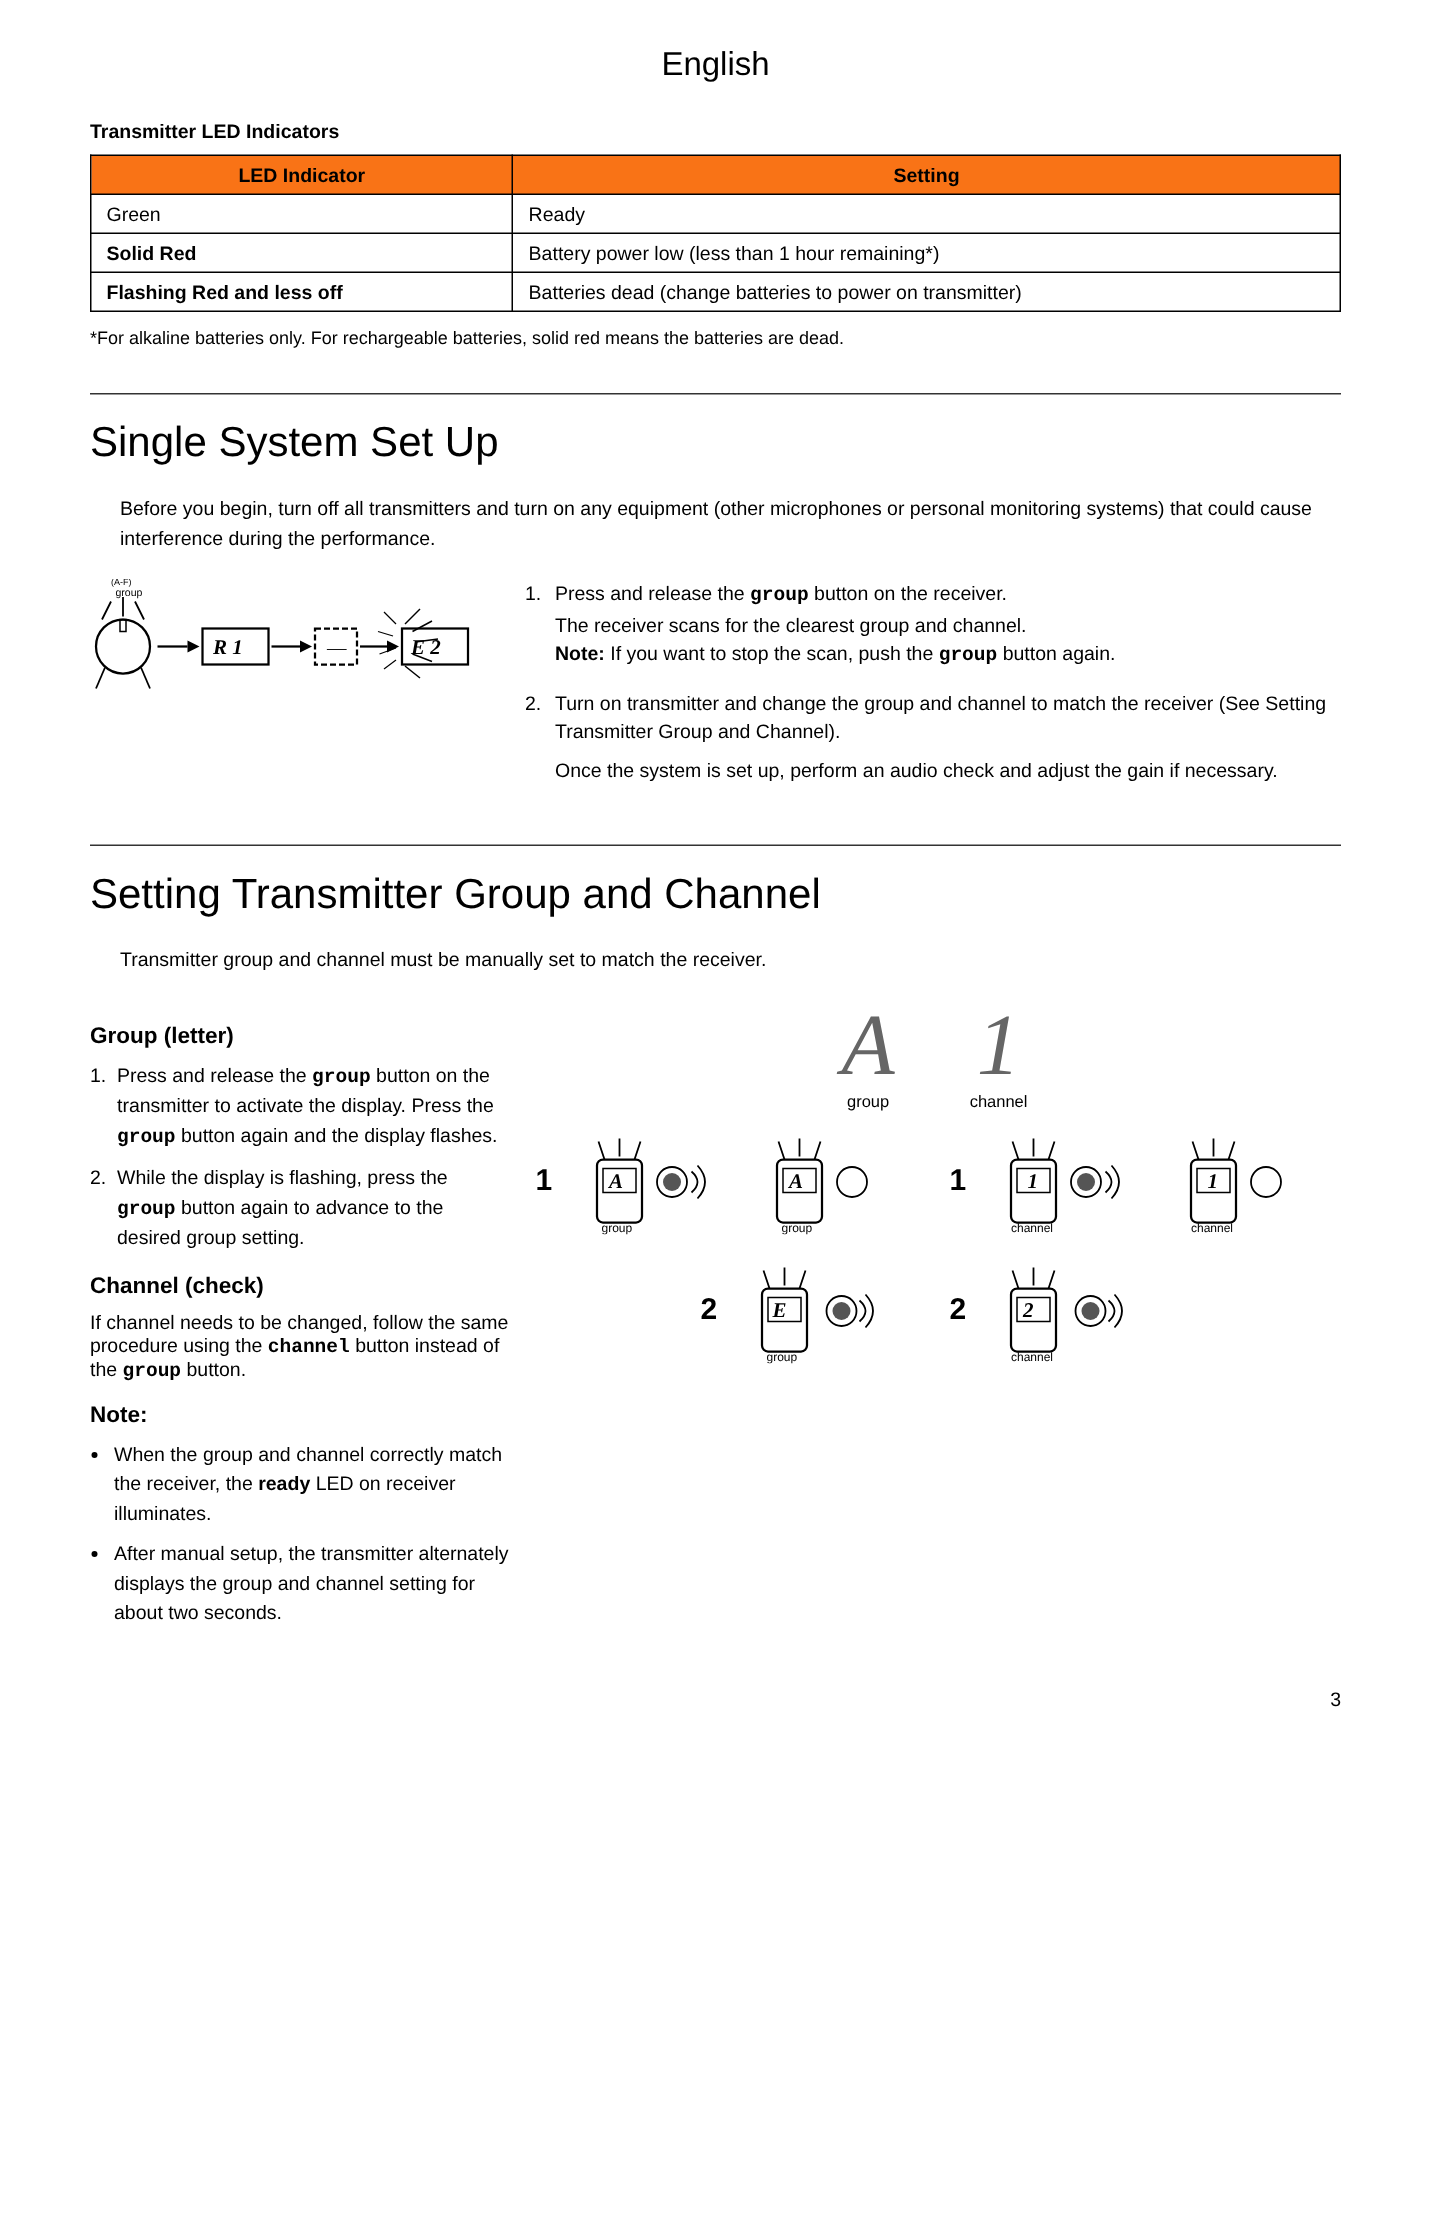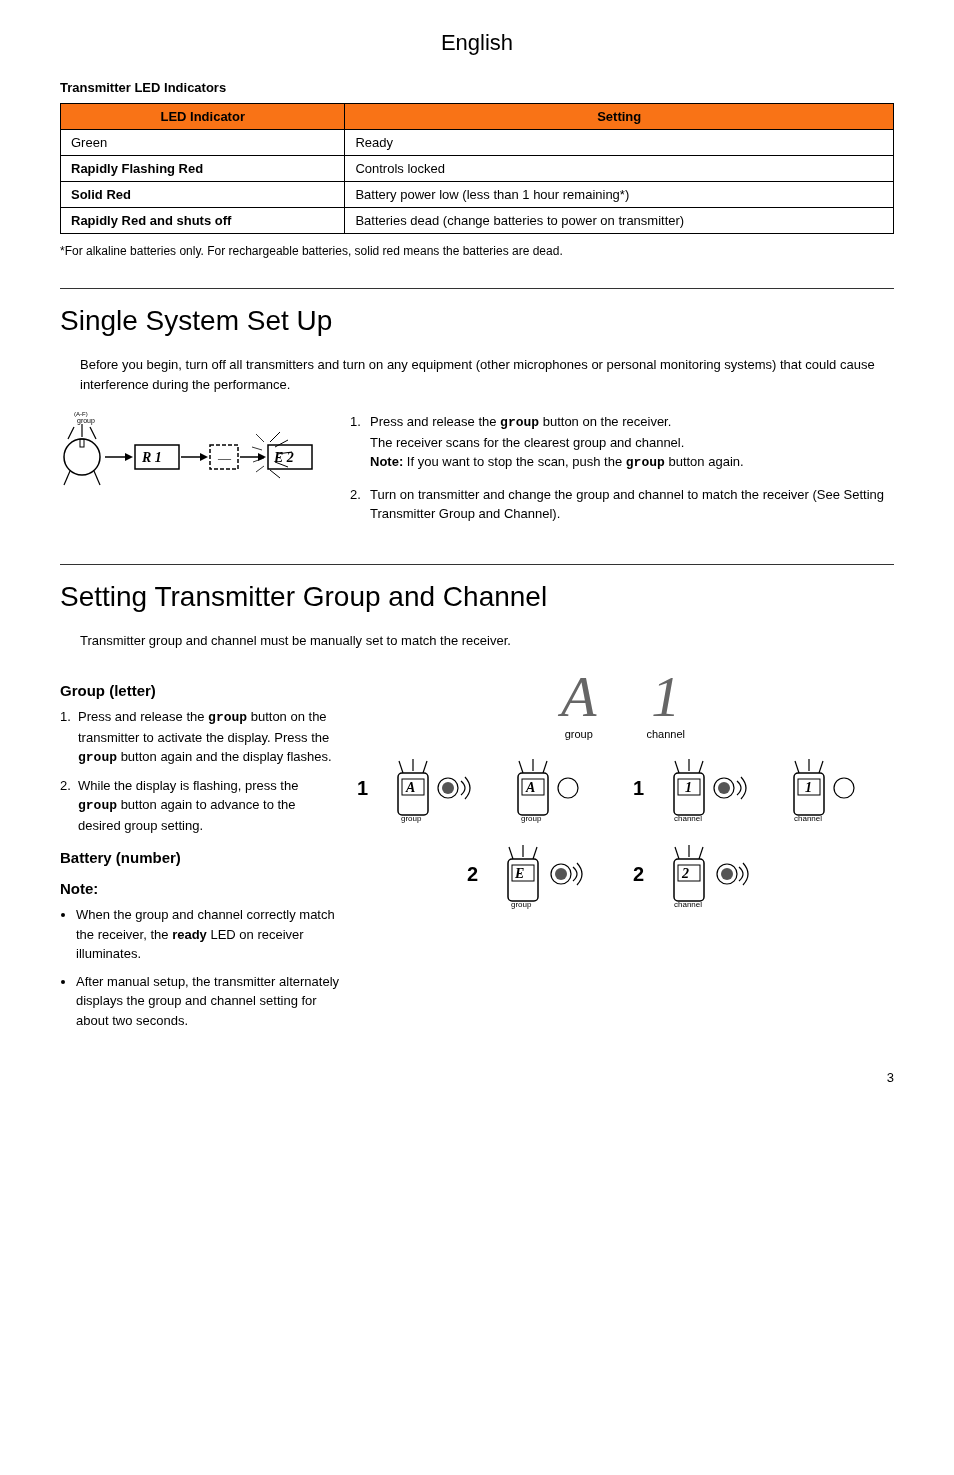--- a/index.html
+++ b/index.html
@@ -193,29 +193,25 @@
         <th>LED Indicator</th>
         <th>Setting</th>
       </tr>
     </thead>
     <tbody>
       <tr>
         <td>Green</td>
         <td>Ready</td>
       </tr>
       <tr>
-        <td class="bold-cell">Rapidly Flashing Red</td>
-        <td>Controls locked</td>
-      </tr>
-      <tr>
         <td class="bold-cell">Solid Red</td>
         <td>Battery power low (less than 1 hour remaining*)</td>
       </tr>
       <tr>
-        <td class="bold-cell">Rapidly Red and shuts off</td>
+        <td class="bold-cell">Flashing Red and less off</td>
         <td>Batteries dead (change batteries to power on transmitter)</td>
       </tr>
     </tbody>
   </table>
   <p class="footnote">*For alkaline batteries only. For rechargeable batteries, solid red means the batteries are dead.</p>
 </div>
 
 <hr class="section-divider">
 <h2 class="section-heading">Single System Set Up</h2>
 <p class="section-body">Before you begin, turn off all transmitters and turn on any equipment (other microphones or personal monitoring systems) that could cause interference during the performance.</p>
@@ -279,20 +275,21 @@
         <div class="step-content">
           <span>Press and release the <code>group</code> button on the receiver.</span><br>
           <span>The receiver scans for the clearest group and channel.</span><br>
           <span class="note-text"><strong>Note:</strong> If you want to stop the scan, push the <code>group</code> button again.</span>
         </div>
       </li>
       <li style="margin-top:12px;">
         <span class="step-num">2.</span>
         <div class="step-content">
           <span>Turn on transmitter and change the group and channel to match the receiver (See Setting Transmitter Group and Channel).</span><br>
+          <span style="margin-top:6px; display:block;">Once the system is set up, perform an audio check and adjust the gain if necessary.</span>
         </div>
       </li>
     </ol>
   </div>
 </div>
 
 <hr class="section-divider">
 <h2 class="section-heading">Setting Transmitter Group and Channel</h2>
 <p class="section-body">Transmitter group and channel must be manually set to match the receiver.</p>
 
@@ -304,21 +301,22 @@
       <li>
         <span class="num">1.</span>
         <span>Press and release the <code>group</code> button on the transmitter to activate the display. Press the <code>group</code> button again and the display flashes.</span>
       </li>
       <li>
         <span class="num">2.</span>
         <span>While the display is flashing, press the <code>group</code> button again to advance to the desired group setting.</span>
       </li>
     </ol>
 
-    <div class="subsection-heading">Battery (number)</div>
+    <div class="subsection-heading">Channel (check)</div>
+    <p>If channel needs to be changed, follow the same procedure using the <code>channel</code> button instead of the <code>group</code> button.</p>
 
     <div class="subsection-heading">Note:</div>
     <ul class="bullet-list">
       <li>When the group and channel correctly match the receiver, the <strong>ready</strong> LED on receiver illuminates.</li>
       <li>After manual setup, the transmitter alternately displays the group and channel setting for about two seconds.</li>
     </ul>
   </div>
 
   <div class="right-col">
 

